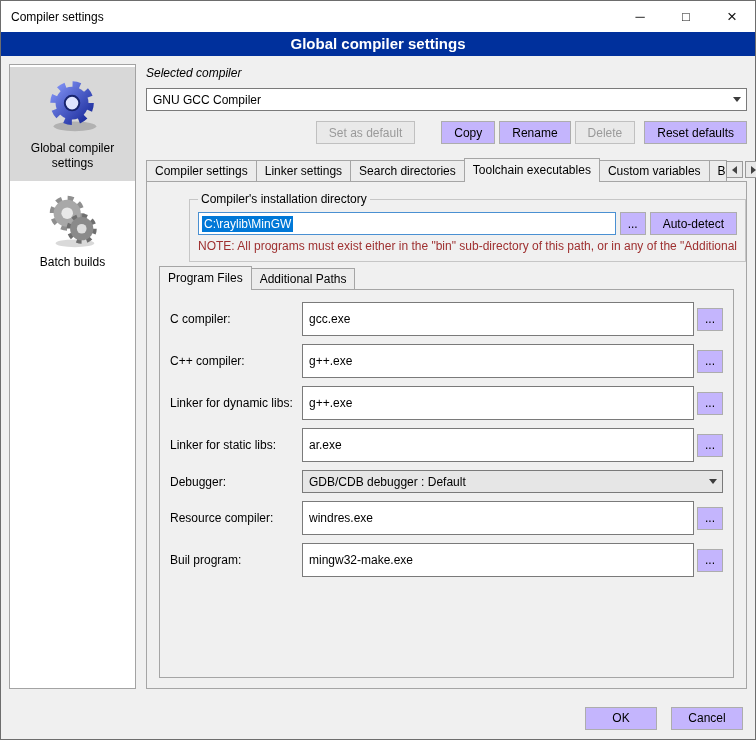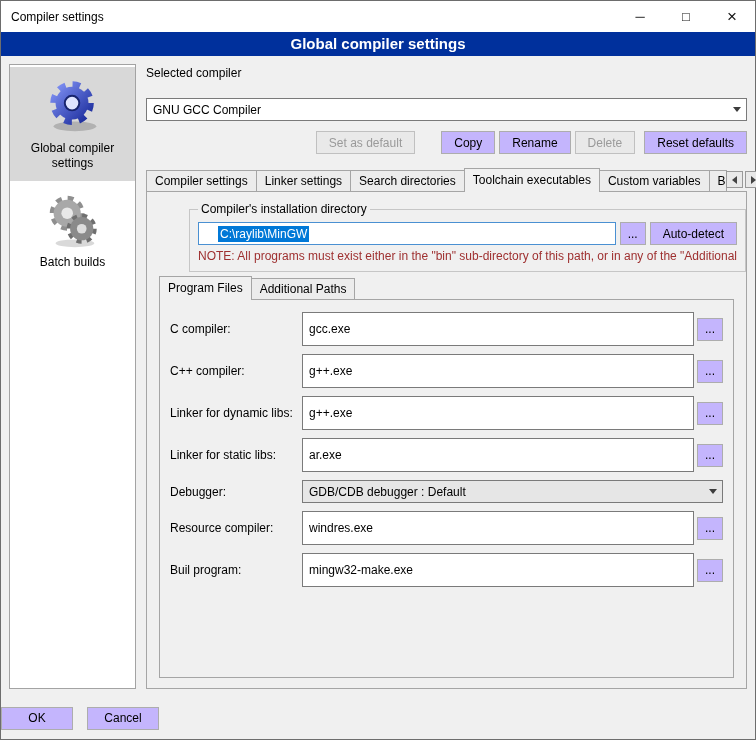--- a/index.html
+++ b/index.html
@@ -31,21 +31,21 @@
   .body { flex: 1; display: flex; padding: 8px; gap: 10px; min-height: 0; }
   .sidebar {
     flex: 0 0 127px; width: 127px; background: #fff;
     border: 1px solid #a3a3a3; display: flex; flex-direction: column; padding-top: 2px;
   }
   .side-item { text-align: center; padding: 8px 3px 10px; }
   .side-item.selected { background: #d8d8d8; }
   .side-item svg { display: block; margin: 0 auto; }
   .side-label { margin-top: 4px; line-height: 1.25; }
   .main { flex: 1; display: flex; flex-direction: column; min-width: 0; }
-  .section-label { margin: 2px 0 18px; }
+  .section-label { margin: 2px 0 8px; font-style: italic; }
   
   .combo {
     height: 23px; border: 1px solid #7a7a7a; background: #fff;
     display: flex; align-items: center; padding-left: 6px; overflow: hidden; white-space: nowrap;
   }
   .combo.gray { background: #e6e6e6; flex: 1; }
   .combo-arrow-zone { margin-left: auto; width: 18px; align-self: stretch; display: flex; align-items: center; justify-content: center; }
   .tri-down { width: 0; height: 0; border-left: 4px solid transparent; border-right: 4px solid transparent; border-top: 5px solid #3c3c3c; }
   .tri-left { width: 0; height: 0; border-top: 4px solid transparent; border-bottom: 4px solid transparent; border-right: 5px solid #444; }
   .tri-right { width: 0; height: 0; border-top: 4px solid transparent; border-bottom: 4px solid transparent; border-left: 5px solid #444; }
@@ -75,37 +75,37 @@
   
   .tab-panel {
     border: 1px solid #a5a5a5; background: #f0f0f0; flex: 1;
     padding: 10px 12px; display: flex; flex-direction: column; min-height: 0;
   }
   fieldset { border: 1px solid #c6c6c6; padding: 6px 8px 8px; margin-left: 30px; }
   legend { padding: 0 3px; font-size: 12px; }
   .dir-row { display: flex; gap: 4px; align-items: center; }
   .dir-input {
     flex: 1; height: 23px; border: 1px solid #4a90d2; background: #fff;
-    display: flex; align-items: center; padding: 0 19px; overflow: hidden; white-space: nowrap;
+    display: flex; align-items: center; padding: 0 3px; overflow: hidden; white-space: nowrap;
   }
   .dir-input .sel { background: #0078d7; color: #fff; padding: 1px 2px; }
   .browse-btn { flex: 0 0 26px; width: 26px; padding: 0; }
   .note { margin-top: 4px; color: #9e2f2f; white-space: nowrap; overflow: hidden; }
   .inner-panel { border: 1px solid #a5a5a5; background: #f0f0f0; flex: 1; padding: 12px 10px; min-height: 0; }
   
   .frow { display: flex; align-items: center; margin-bottom: 8px; }
   .flabel { flex: 0 0 132px; width: 132px; }
   .fctl { flex: 1; display: flex; gap: 3px; align-items: center; min-width: 0; }
   .txt {
     flex: 1; height: 23px; border: 1px solid #7a7a7a; background: #fff;
     display: flex; align-items: center; padding: 16px 6px; min-width: 0;
     overflow: hidden; white-space: nowrap;
   }
   
-  .footer { flex: 0 0 42px; display: flex; align-items: center; gap: 14px; padding-right: 12px; }
+  .footer { flex: 0 0 42px; display: flex; justify-content: flex-end; align-items: center; gap: 14px; padding-right: 12px; }
   .footer .btn { width: 72px; }
 </style>
 </head>
 <body>
 
 <div class="window">
 
   <div class="titlebar">
     <span class="title">Compiler settings</span>
     <div class="win-controls">

